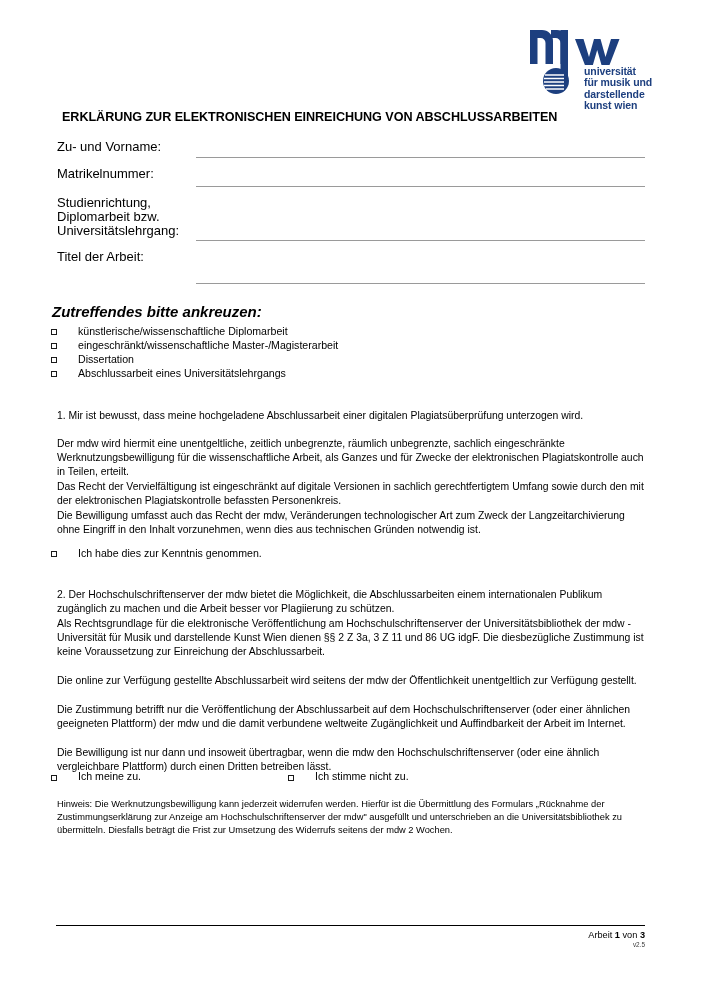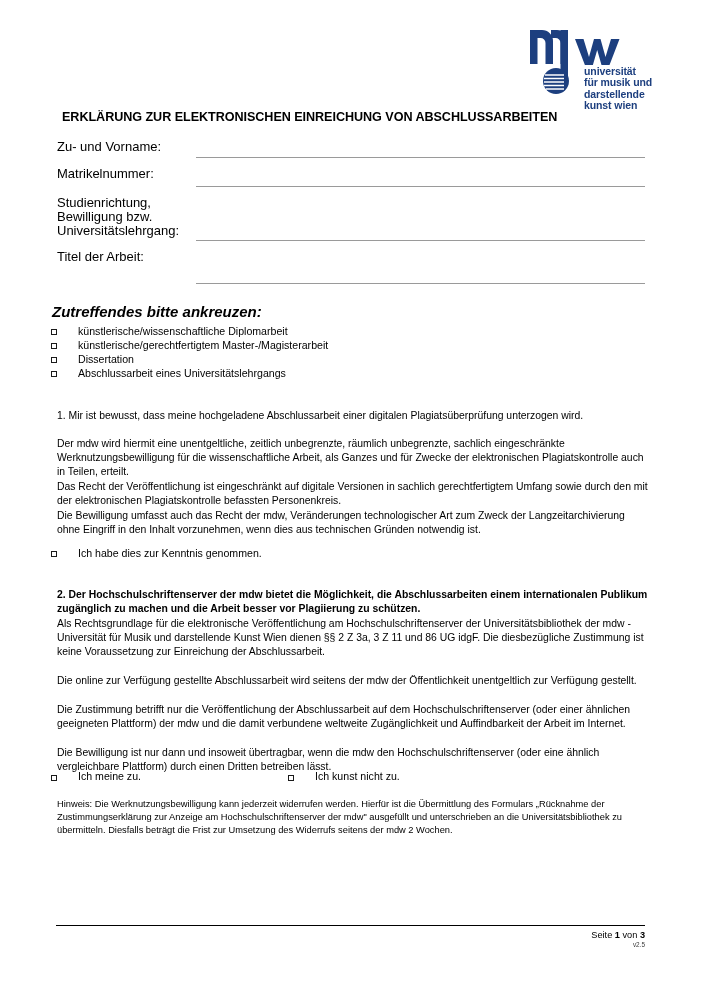--- a/index.html
+++ b/index.html
@@ -190,80 +190,80 @@
 
   <div id="doc-title">ERKLÄRUNG ZUR ELEKTRONISCHEN EINREICHUNG VON ABSCHLUSSARBEITEN</div>
 
   <div class="field-label" style="left:57px; top:140px;">Zu- und Vorname:</div>
   <div class="field-rule" style="top:157px;"></div>
 
   <div class="field-label" style="left:57px; top:167px;">Matrikelnummer:</div>
   <div class="field-rule" style="top:186px;"></div>
 
   <div class="field-label" style="left:57px; top:196px;">Studienrichtung,</div>
-  <div class="field-label" style="left:57px; top:210px;">Bewilligung bzw.</div>
+  <div class="field-label" style="left:57px; top:210px;">Diplomarbeit bzw.</div>
   <div class="field-label" style="left:57px; top:224px;">Universitätslehrgang:</div>
   <div class="field-rule" style="top:240px;"></div>
 
   <div class="field-label" style="left:57px; top:250px;">Titel der Arbeit:</div>
   <div class="field-rule" style="top:283px;"></div>
 
   <div id="checkbox-hint">Zutreffendes bitte ankreuzen:</div>
 
   <div class="cbox" style="left:51px; top:329px;"></div>
   <div class="cbox-label" style="left:78px; top:324px;">künstlerische/wissenschaftliche Diplomarbeit</div>
 
   <div class="cbox" style="left:51px; top:343px;"></div>
-  <div class="cbox-label" style="left:78px; top:338px;">künstlerische/gerechtfertigtem Master-/Magisterarbeit</div>
+  <div class="cbox-label" style="left:78px; top:338px;">eingeschränkt/wissenschaftliche Master-/Magisterarbeit</div>
 
   <div class="cbox" style="left:51px; top:357px;"></div>
   <div class="cbox-label" style="left:78px; top:352px;">Dissertation</div>
 
   <div class="cbox" style="left:51px; top:371px;"></div>
   <div class="cbox-label" style="left:78px; top:366px;">Abschlussarbeit eines Universitätslehrgangs</div>
 
   <div class="para" style="top:394px;">
     <p>1. Mir ist bewusst, dass meine hochgeladene Abschlussarbeit einer digitalen Plagiatsüberprüfung unterzogen wird.</p>
   </div>
   <div class="para" style="top:422px;">
     <p>Der mdw wird hiermit eine unentgeltliche, zeitlich unbegrenzte, räumlich unbegrenzte, sachlich eingeschränkte Werknutzungsbewilligung für die wissenschaftliche Arbeit, als Ganzes und für Zwecke der elektronischen Plagiatskontrolle auch in Teilen, erteilt.</p>
   </div>
   <div class="para" style="top:465px;">
-    <p>Das Recht der Veröffentlichung ist eingeschränkt auf digitale Versionen in sachlich gerechtfertigtem Umfang sowie durch den mit der elektronischen Plagiatskontrolle befassten Personenkreis.</p>
+    <p>Das Recht der Vervielfältigung ist eingeschränkt auf digitale Versionen in sachlich gerechtfertigtem Umfang sowie durch den mit der elektronischen Plagiatskontrolle befassten Personenkreis.</p>
   </div>
   <div class="para" style="top:494px;">
     <p>Die Bewilligung umfasst auch das Recht der mdw, Veränderungen technologischer Art zum Zweck der Langzeitarchivierung ohne Eingriff in den Inhalt vorzunehmen, wenn dies aus technischen Gründen notwendig ist.</p>
   </div>
 
   <div class="cbox" style="left:51px; top:551px;"></div>
   <div class="cbox-label" style="left:78px; top:546px;">Ich habe dies zur Kenntnis genommen.</div>
 
-  <div class="para" style="top:573px;font-weight:bold;">
+  <div class="para" style="top:573px;">
     <p>2. Der Hochschulschriftenserver der mdw bietet die Möglichkeit, die Abschlussarbeiten einem internationalen Publikum zugänglich zu machen und die Arbeit besser vor Plagiierung zu schützen.</p>
   </div>
   <div class="para" style="top:602px;">
     <p>Als Rechtsgrundlage für die elektronische Veröffentlichung am Hochschulschriftenserver der Universitätsbibliothek der mdw - Universität für Musik und darstellende Kunst Wien dienen §§ 2 Z 3a, 3 Z 11 und 86 UG idgF. Die diesbezügliche Zustimmung ist keine Voraussetzung zur Einreichung der Abschlussarbeit.</p>
   </div>
   <div class="para" style="top:659px;">
     <p>Die online zur Verfügung gestellte Abschlussarbeit wird seitens der mdw der Öffentlichkeit unentgeltlich zur Verfügung gestellt.</p>
   </div>
   <div class="para" style="top:688px;">
     <p>Die Zustimmung betrifft nur die Veröffentlichung der Abschlussarbeit auf dem Hochschulschriftenserver (oder einer ähnlichen geeigneten Plattform) der mdw und die damit verbundene weltweite Zugänglichkeit und Auffindbarkeit der Arbeit im Internet.</p>
   </div>
   <div class="para" style="top:731px;">
     <p>Die Bewilligung ist nur dann und insoweit übertragbar, wenn die mdw den Hochschulschriftenserver (oder eine ähnlich vergleichbare Plattform) durch einen Dritten betreiben lässt.</p>
   </div>
 
   <div class="cbox" style="left:51px; top:775px;"></div>
   <div class="cbox-label" style="left:78px; top:769px;">Ich meine zu.</div>
 
   <div class="cbox" style="left:288px; top:775px;"></div>
-  <div class="cbox-label" style="left:315px; top:769px;">Ich kunst nicht zu.</div>
+  <div class="cbox-label" style="left:315px; top:769px;">Ich stimme nicht zu.</div>
 
   <div id="note-block">Hinweis: Die Werknutzungsbewilligung kann jederzeit widerrufen werden. Hierfür ist die Übermittlung des Formulars „Rücknahme der Zustimmungserklärung zur Anzeige am Hochschulschriftenserver der mdw" ausgefüllt und unterschrieben an die Universitätsbibliothek zu übermitteln. Diesfalls beträgt die Frist zur Umsetzung des Widerrufs seitens der mdw 2 Wochen.</div>
 
   <div id="footer-rule"></div>
   <div id="footer-page">
-    <span class="pg-normal">Seite </span><span>1</span><span class="pg-normal"> von </span><span>3</span>
+    <span class="pg-normal">Arbeit </span><span>1</span><span class="pg-normal"> von </span><span>3</span>
   </div>
   <div id="footer-version">v2.5</div>
 
 </div>
 
 </body></html>

